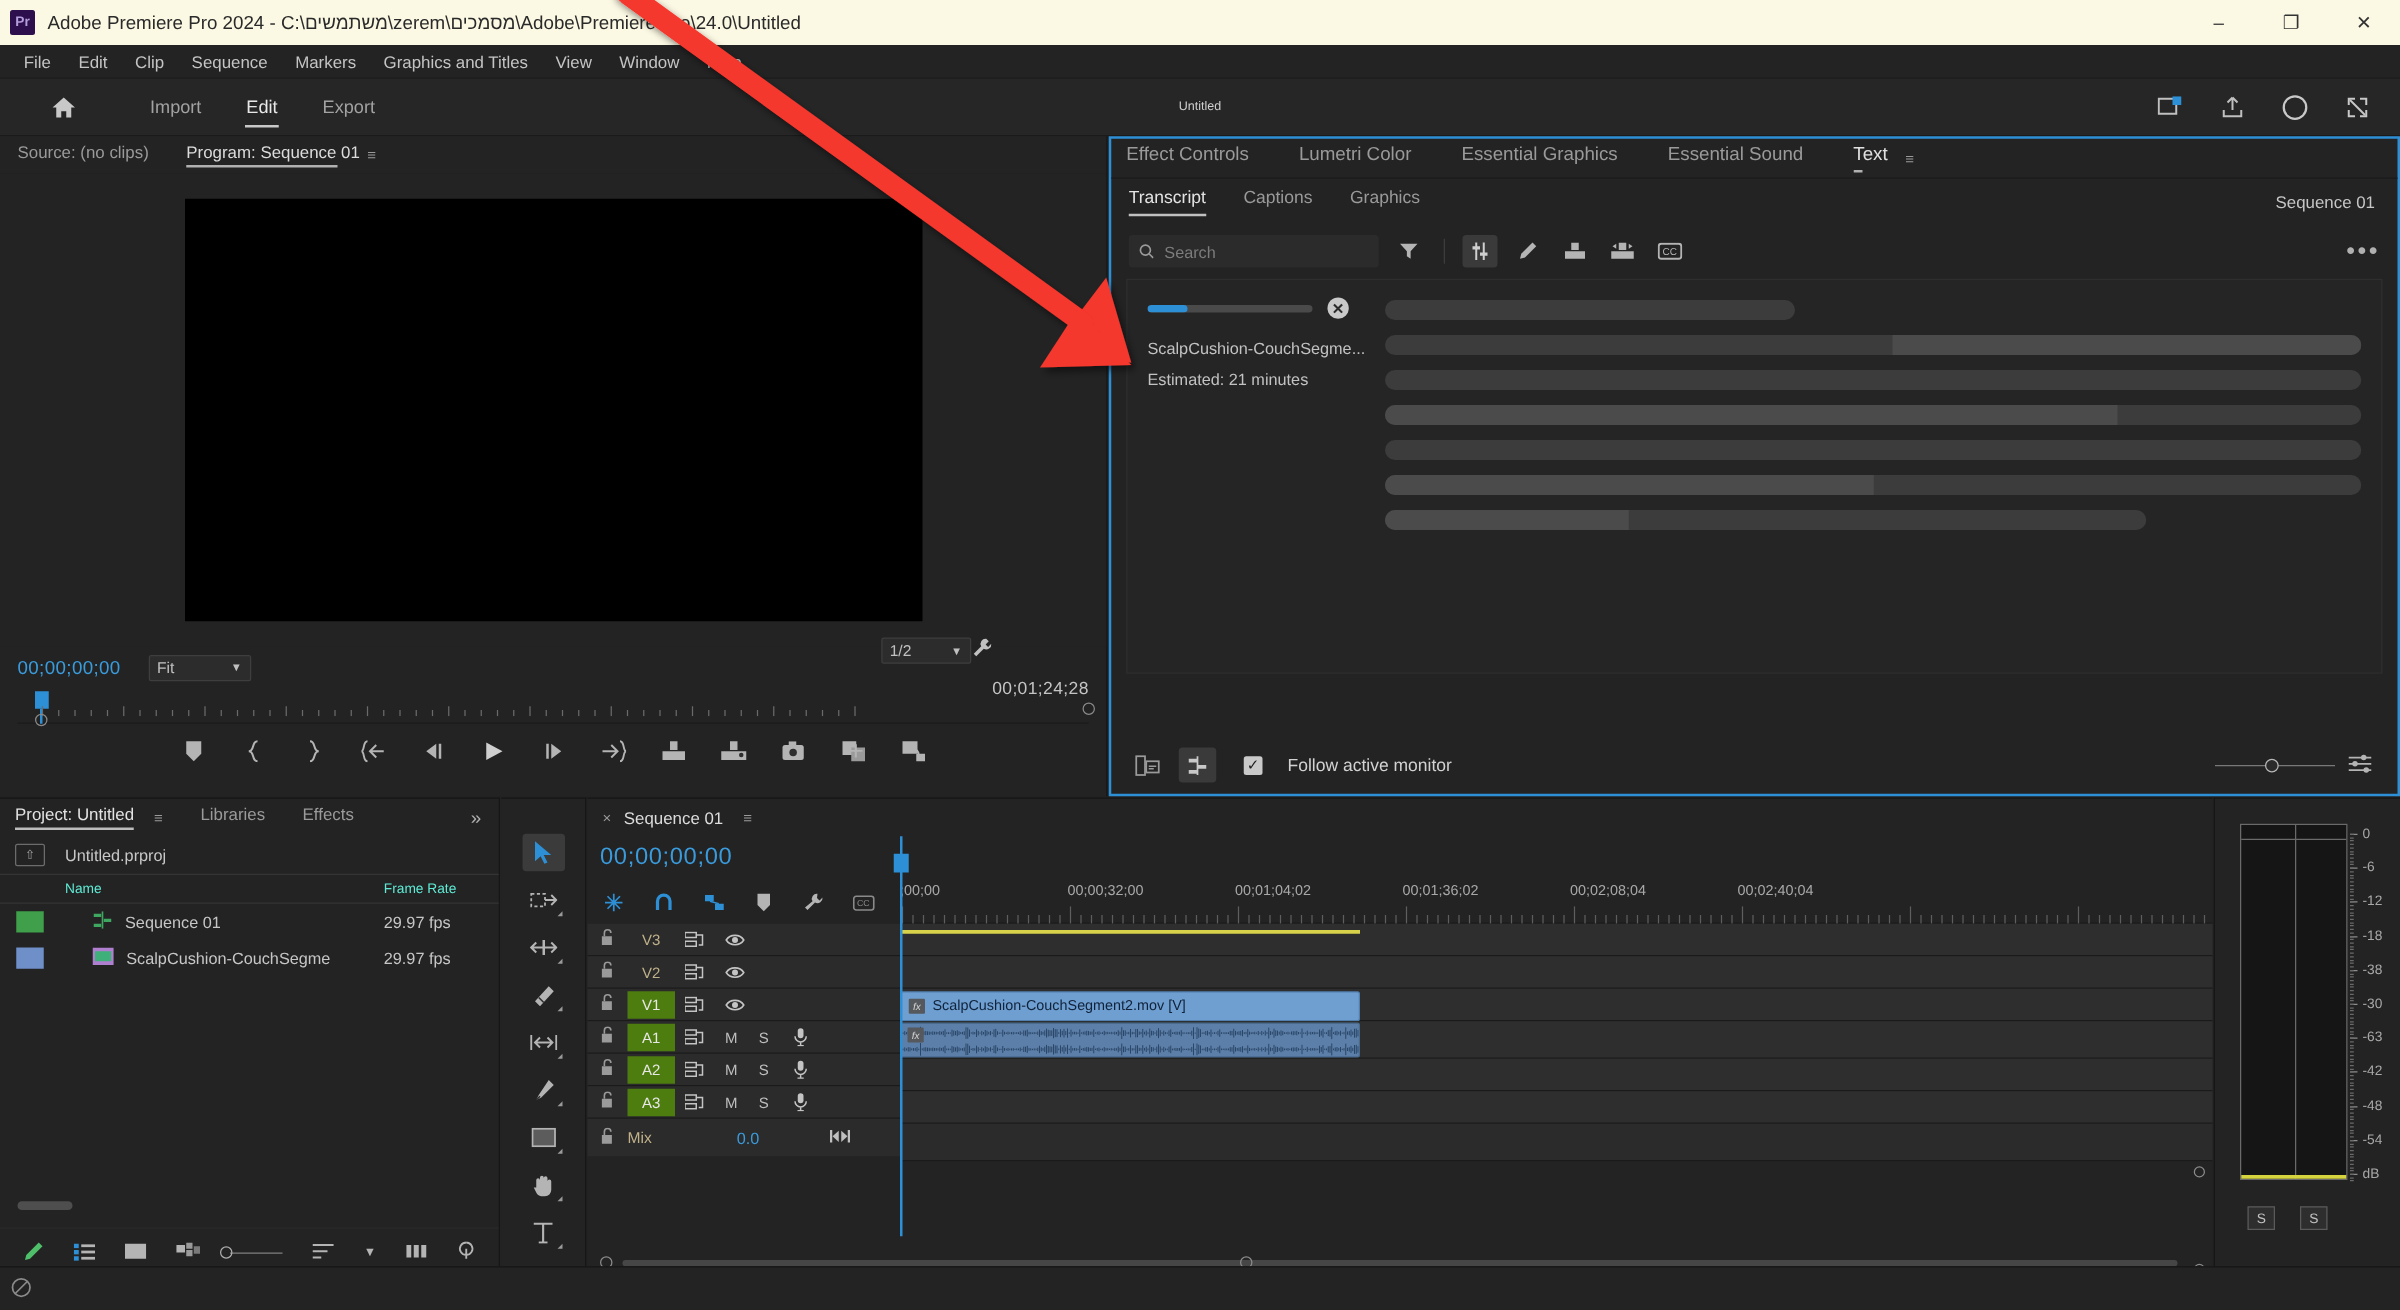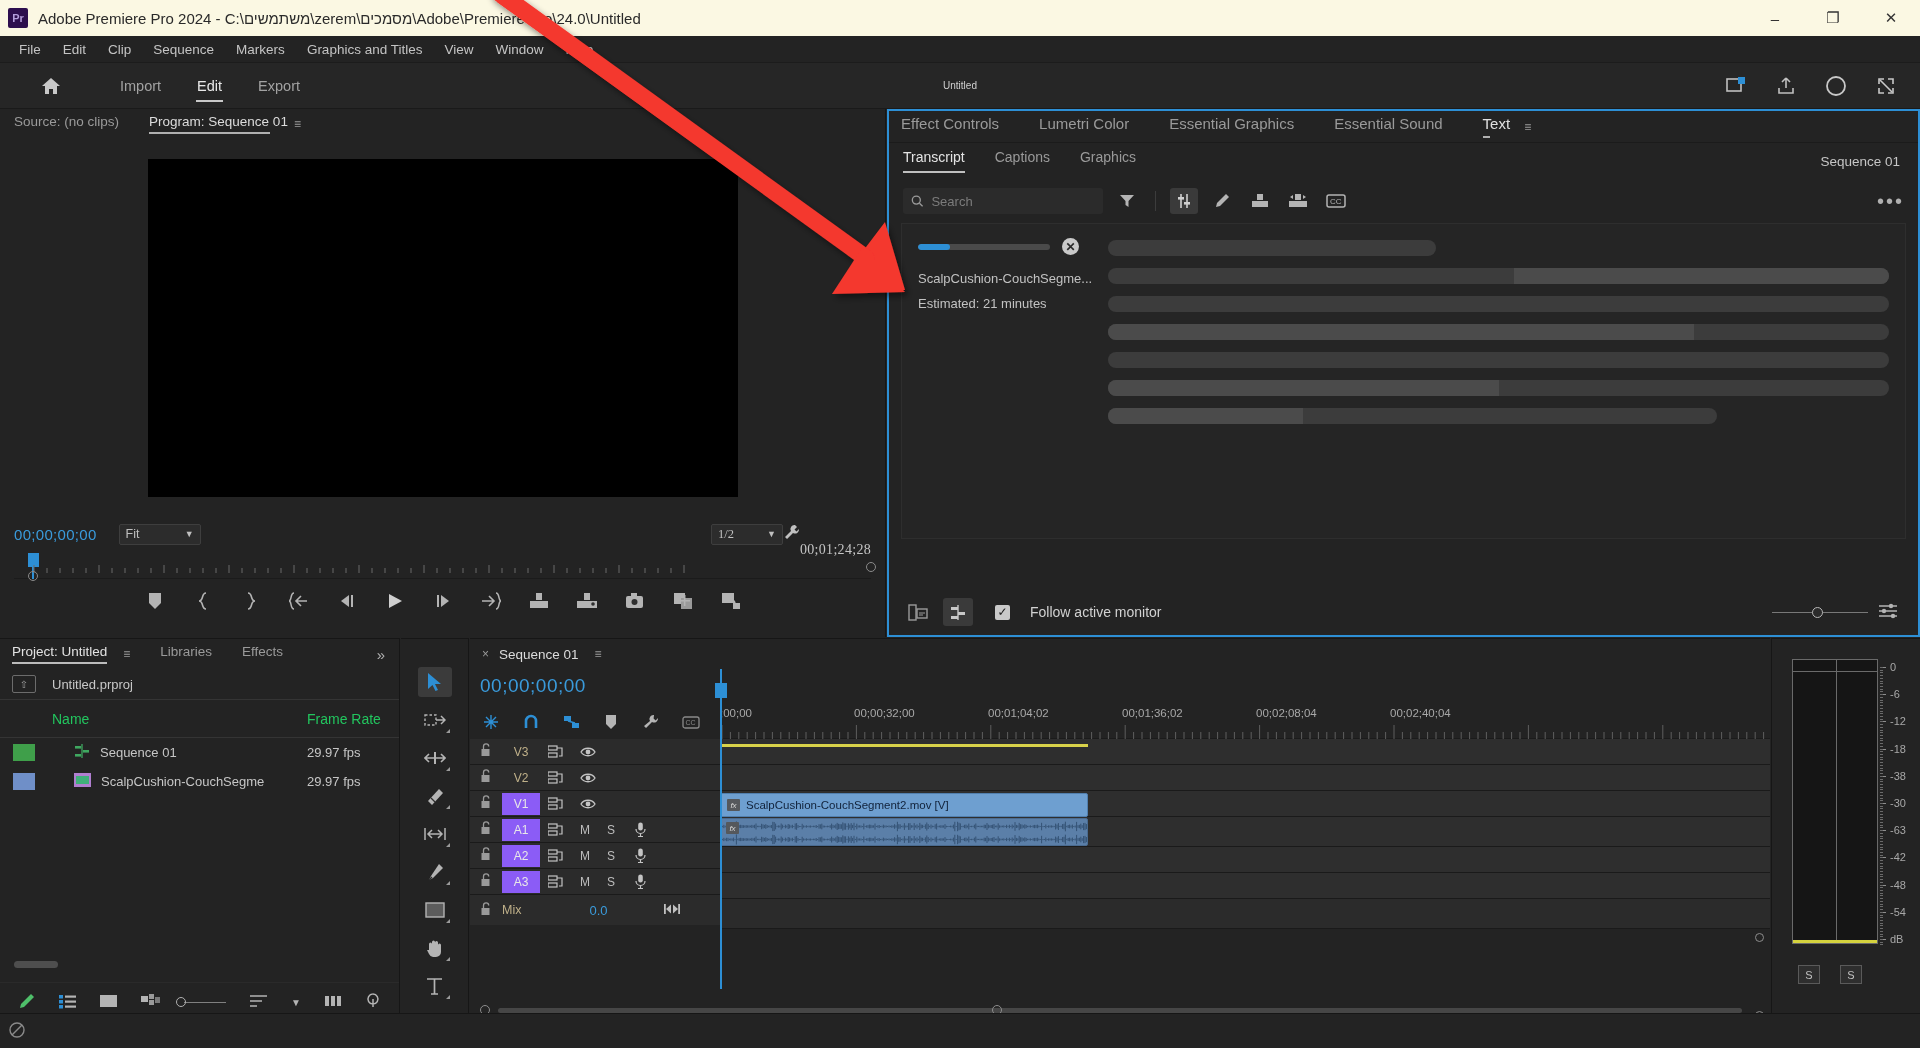--- a/index.html
+++ b/index.html
@@ -101,21 +101,21 @@
   .mon-bottom { padding: 0 14px; }
   .mon-row1 {
     display: flex; align-items: center; height: 34px; position: relative;
   }
   .tc-blue { color: #3a9bdc; font-size: 15px; font-weight: 500; letter-spacing: .3px; }
   .sel-box {
     background: #2c2c2c; border: 1px solid #3e3e3e; border-radius: 2px;
     height: 21px; display: flex; align-items: center; padding: 0 6px;
     font-size: 12.5px; color: #c0c0c0; min-width: 82px; justify-content: space-between;
   }
-  .mon-right-grp { margin-left: auto; display: flex; align-items: center; gap: 0; font-family: Liberation Serif, serif; }
+  .mon-right-grp { margin-left: auto; display: flex; align-items: flex-start; gap: 0; }
   .tc-plain { color: #c4c4c4; font-size: 14px; letter-spacing: .3px; margin-top: 32px; }
   .mon-ruler {
     height: 26px; position: relative; margin-top: 2px;
     border-bottom: 1px solid #1b1b1b;
   }
   .ruler-ticks { position:absolute; left:0; right:0; top:8px; height: 12px; }
   .playhead-mon {
     position:absolute; left: 14px; top: 0; width: 11px; height: 14px;
     background: #2d8fd5;
   }
@@ -239,22 +239,22 @@
     width: 24px; height: 18px; border: 1px solid #6c6c6c; border-radius: 2px;
     display:flex; align-items:center; justify-content:center; font-size:10px; color:#9c9c9c;
   }
   .pp-search-row { height: 34px; display:flex; align-items:center; gap:10px; padding: 0 12px; }
   .pp-search {
     flex: 1; height: 23px; background: #151515; border:1px solid #3a3a3a;
     border-radius: 2px; display:flex; align-items:center; padding: 0 7px;
   }
   .pp-items { font-size:13px; color:#bdbdbd; }
   .pp-table-head {
-    display:flex; height: 39px; align-items:center; border-top:1px solid #343434;
-    border-bottom:1px solid #343434; font-size: 14px; color:#22c55e;
+    display:flex; height: 24px; align-items:center; border-top:1px solid #343434;
+    border-bottom:1px solid #343434; font-size: 11px; color:#5eead4;
   }
   .pp-col-sw { width: 48px; }
   .pp-col-name { flex: 1; padding-left: 4px; }
   .pp-col-fr { width: 92px; }
   .pp-row { display:flex; align-items:center; height: 29px; font-size:13px; color:#c6c6c6; }
   .pp-sw { width: 48px; display:flex; justify-content:center; }
   .sw { width: 22px; height: 17px; }
   .pp-name-cell { flex:1; display:flex; align-items:center; gap:10px; padding-left:26px; }
   .pp-fr-cell { width: 92px; }
   .pp-scroll {
@@ -316,21 +316,21 @@
     height: 26px; display:flex; align-items:center; gap: 0;
     border-bottom: 1px solid #1a1a1a; background: #2b2b2b;
     padding-left: 10px;
   }
   .trk.audio { background:#2b2b2b; }
   .lock { width: 22px; color:#9a9a9a; font-size:13px; }
   .trk-name {
     width: 38px; height: 22px; display:flex; align-items:center; justify-content:center;
     font-size:12px; color:#c0b18a;
   }
-  .trk-name.sel { background:#8b5cf6; color:#e8e8e8; }
+  .trk-name.sel { background:#4d7c0f; color:#e8e8e8; }
   .trk-ico { width: 32px; display:flex; justify-content:center; align-items:center; }
   .ms { width: 26px; text-align:center; font-size:12px; color:#bdbdbd; }
   .trk-mix { height: 30px; display:flex; align-items:center; padding-left:10px; background:#2b2b2b; }
   .mix-val { color:#3a9bdc; font-size:13px; margin-left: 68px; }
   .mix-end { margin-left: 56px; color:#c0c0c0; }
 
   .trk-lanes { position:absolute; left: 250px; right: 0; top: 0; bottom: 0; }
   .lane { height: 26px; border-bottom: 1px solid #1a1a1a; background: #2e2e2e; position:relative; }
   .lane.vid { background:#2e2e2e; }
   .lane.aud { background:#2e2e2e; }

